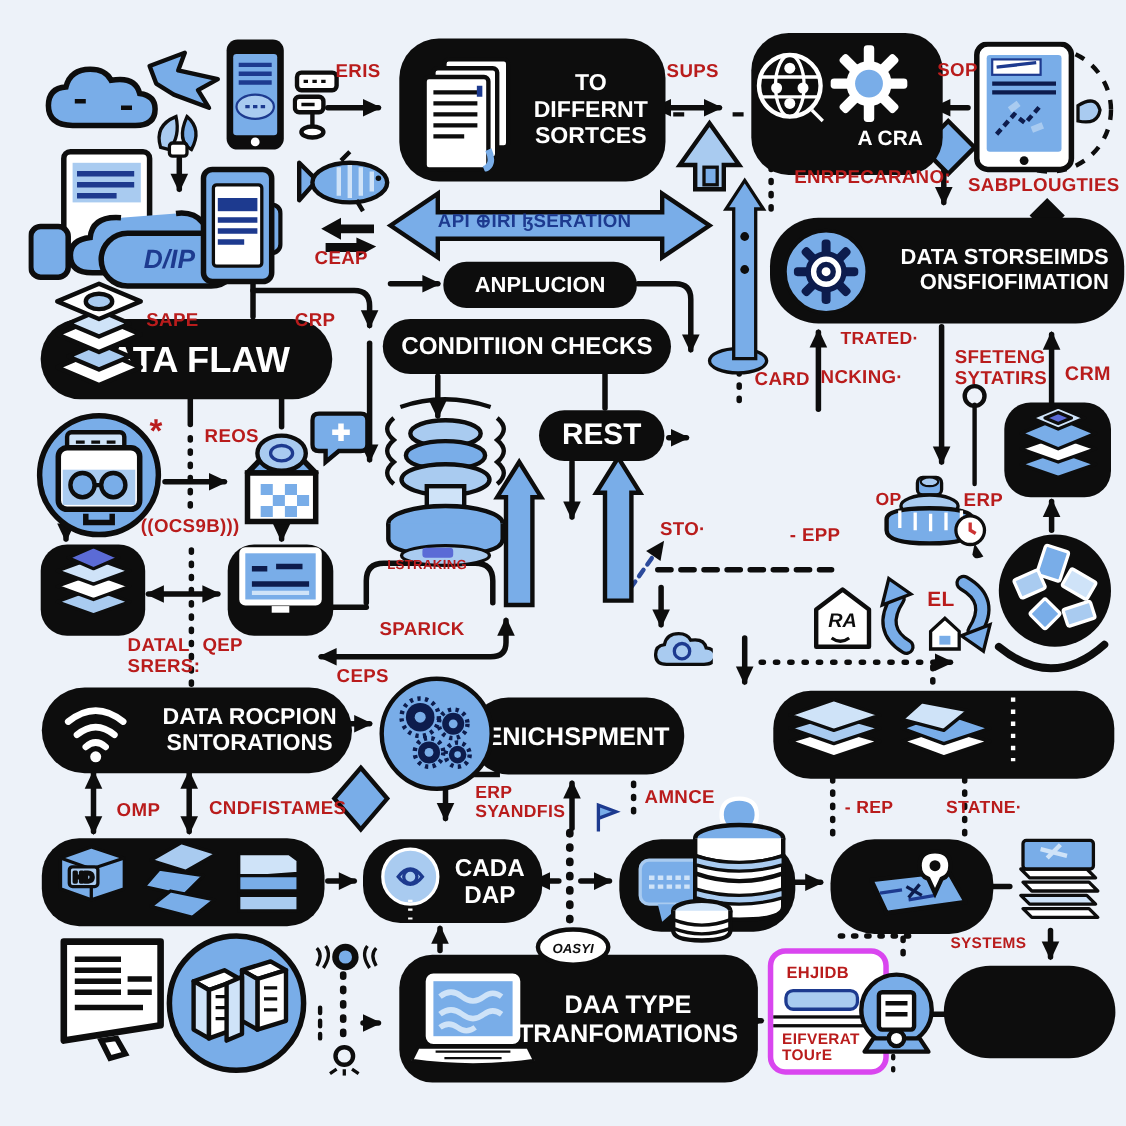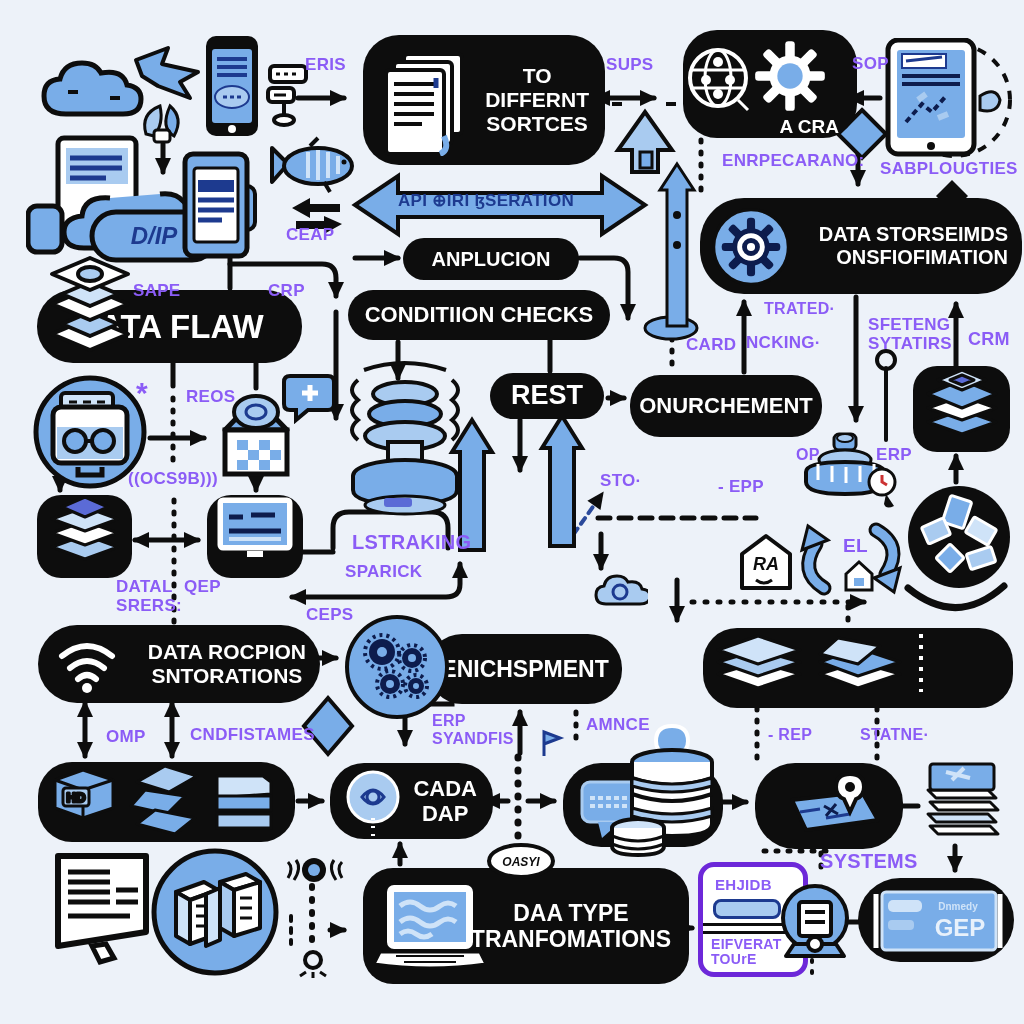--- a/index.html
+++ b/index.html
@@ -7,24 +7,24 @@
           font-family:"Liberation Sans",sans-serif;}
   svg{display:block}
   .wire{position:absolute;left:0;top:0;z-index:1;}
   .ico{position:absolute;z-index:2;font-style:italic;}
   .ico-hi{position:absolute;z-index:4;}
   .pill{position:absolute;z-index:3;background:#0d0d0d;color:#fff;border-radius:30px;
         display:flex;align-items:center;justify-content:center;font-weight:bold;
         text-align:center;white-space:pre-line;line-height:1.15;}
   .sq{position:absolute;z-index:3;background:#0d0d0d;border-radius:24px;
       display:flex;align-items:flex-start;justify-content:center;}
-  .lbl{position:absolute;z-index:5;font-weight:bold;font-size:15px;color:#8b5cf6;
+  .lbl{position:absolute;z-index:5;font-weight:bold;font-size:15px;color:#b91c1c;
        white-space:pre-line;line-height:1.1;letter-spacing:.3px;}
   .navy{color:#1d3a8f;}
-  .card{position:absolute;z-index:3;background:#fff;border:5px solid #6d28d9;border-radius:16px;}
+  .card{position:absolute;z-index:3;background:#fff;border:5px solid #d946ef;border-radius:16px;}
 </style>
 </head>
 <body>
 
 <div id="canvas">
 
 
 <svg class="wire" width="1024" height="1024" viewBox="0 0 1024 1024">
   <defs>
     <marker id="ah" markerUnits="userSpaceOnUse" markerWidth="24" markerHeight="24" refX="15" refY="9" orient="auto-start-reverse">
@@ -217,21 +217,21 @@
     <rect x="16" y="14" width="58" height="82" rx="4" fill="#fff" stroke="#0d0d0d" stroke-width="4"></rect>
     <rect x="8" y="22" width="58" height="84" rx="4" fill="#fff" stroke="#0d0d0d" stroke-width="4"></rect>
     <path d="M16,36 h40 M16,46 h40 M16,56 h40 M16,66 h40 M16,76 h28" stroke="#0d0d0d" stroke-width="4"></path>
     <path d="M58,30 v10" stroke="#1d3a8f" stroke-width="5"></path>
     <path d="M66,88 q6,14 -4,18" stroke="#79ade8" stroke-width="6" fill="none"></path>
   </svg>
 </div>
 <div class="lbl" style="left:606px;top:56px;font-size:17px">SUPS</div>
 <div class="lbl navy" style="left:398px;top:192px;width:210px;font-size:17px;z-index:6">API  ⊕IRI ɮSERATION</div>
 
-<div class="pill" style="left:683px;top:30px;width:156px;height:108px;border-radius:34px;font-size:19px;align-items:flex-end;justify-content:flex-end;padding:0 18px 0 0">
+<div class="pill" style="left:683px;top:30px;width:156px;height:108px;border-radius:34px;font-size:19px;align-items:flex-end;justify-content:flex-end;padding:0 18px 21px 0">
   <span>A CRA</span>
 </div>
 <div class="ico-hi" style="left:686px;top:36px">
   <svg width="64" height="86">
     <circle cx="32" cy="42" r="28" fill="none" stroke="#fff" stroke-width="4"></circle>
     <ellipse cx="32" cy="42" rx="13" ry="28" fill="none" stroke="#fff" stroke-width="3"></ellipse>
     <path d="M5,34 h54 M5,52 h54" stroke="#fff" stroke-width="3"></path>
     <circle cx="32" cy="26" r="5" fill="#fff"></circle>
         <circle cx="20" cy="44" r="5" fill="#fff"></circle>
     <circle cx="44" cy="44" r="5" fill="#fff"></circle>
@@ -403,28 +403,25 @@
     <ellipse cx="61" cy="36" rx="32" ry="12" fill="#a9cbf0" stroke="#0d0d0d" stroke-width="4"></ellipse>
     <ellipse cx="61" cy="56" rx="36" ry="13" fill="#79ade8" stroke="#0d0d0d" stroke-width="4"></ellipse>
     <ellipse cx="61" cy="78" rx="40" ry="14" fill="#a9cbf0" stroke="#0d0d0d" stroke-width="4"></ellipse>
     <rect x="44" y="84" width="34" height="28" fill="#cfe3f8" stroke="#0d0d0d" stroke-width="4"></rect>
     <ellipse cx="61" cy="118" rx="52" ry="16" fill="#79ade8" stroke="#0d0d0d" stroke-width="4"></ellipse>
     <path d="M9,118 v14 q0,14 52,14 q52,0 52,-14 v-14" fill="#79ade8" stroke="#0d0d0d" stroke-width="4"></path>
     <ellipse cx="61" cy="147" rx="40" ry="9" fill="#a9cbf0" stroke="#0d0d0d" stroke-width="3"></ellipse>
     <rect x="40" y="140" width="28" height="9" rx="3" fill="#5b6bd6"></rect>
   </svg>
 </div>
-<div class="lbl" style="left:352px;top:531px;font-size:20px">LSTRAKING</div>
+<div class="lbl" style="left:352px;top:507px;font-size:12px">LSTRAKING</div>
 <div class="lbl" style="left:345px;top:563px;font-size:17px">SPARICK</div>
 
 <div class="pill" style="left:490px;top:373px;width:114px;height:46px;font-size:27px">
   <span>REST</span>
-</div>
-<div class="pill" style="left:630px;top:375px;width:192px;height:62px;font-size:22px">
-  <span>ONURCHEMENT</span>
 </div>
 
 
 <div class="lbl" style="left:600px;top:472px;font-size:17px">STO·</div>
 
 
 <div class="ico" style="left:592px;top:568px">
   <svg width="56" height="44">
         <path d="M14,36 q-10,0 -10,-9 q0,-8 8,-9 q2,-10 13,-10 q8,0 11,6 q12,-2 14,7 q8,1 8,7 q0,8 -10,8 z" fill="#a9cbf0" stroke="#0d0d0d" stroke-width="3"></path>
         <circle cx="28" cy="24" r="7" fill="none" stroke="#1d3a8f" stroke-width="3"></circle>
@@ -686,34 +683,24 @@
     <g stroke="#0d0d0d" stroke-width="3" stroke-linejoin="round">
       <path d="M14,70 h60 l8,8 h-60 z" fill="#fff"></path>
       <path d="M12,58 h60 l8,8 h-60 z" fill="#cfe3f8"></path>
       <path d="M14,46 h60 l8,8 h-60 z" fill="#fff"></path>
       <path d="M12,34 h60 l8,8 h-60 z" fill="#fff"></path>
       <rect x="14" y="8" width="64" height="26" rx="3" fill="#79ade8"></rect>
       <path d="M30,16 l24,6 m-6,-10 l-12,12" stroke="#cfe3f8" stroke-width="4"></path>
     </g>
   </svg>
 </div>
-<div class="lbl" style="left:820px;top:850px;font-size:20px">SYSTEMS</div>
+<div class="lbl" style="left:864px;top:850px;font-size:14px">SYSTEMS</div>
 
 
 <div class="pill" style="left:858px;top:878px;width:156px;height:84px;border-radius:42px"></div>
-<div class="ico-hi" style="left:868px;top:888px">
-  <svg width="140" height="66">
-    <path d="M8,6 v54 M132,6 v54" stroke="#fff" stroke-width="5"></path>
-    <rect x="14" y="4" width="114" height="58" rx="4" fill="#79ade8" stroke="#cfe3f8" stroke-width="3"></rect>
-    <rect x="20" y="12" width="34" height="12" rx="5" fill="#cfe3f8"></rect>
-    <rect x="20" y="32" width="26" height="10" rx="4" fill="#a9cbf0"></rect>
-    <text x="90" y="22" text-anchor="middle" font-family="Liberation Sans" font-weight="bold" font-size="10" fill="#cfe3f8">Dnmedy</text>
-    <text x="92" y="48" text-anchor="middle" font-family="Liberation Sans" font-weight="bold" font-size="24" fill="#e8f1fb">GEP</text>
-  </svg>
-</div>
 
 
 <div class="card" style="left:698px;top:862px;width:100px;height:105px;z-index:3">
   <div class="lbl" style="left:12px;top:10px;font-size:15px">EHJIDB</div>
   <div style="position:absolute;left:10px;top:32px;width:62px;height:14px;border-radius:8px;background:#a9cbf0;border:3px solid #1d3a8f"></div>
   <div style="position:absolute;left:0px;top:56px;width:96px;height:3px;background:#0d0d0d"></div>
   <div style="position:absolute;left:0px;top:64px;width:96px;height:3px;background:#0d0d0d"></div>
   <div class="lbl" style="left:8px;top:70px;font-size:14px">EIFVERAT
 TOUrE</div>
 </div>

